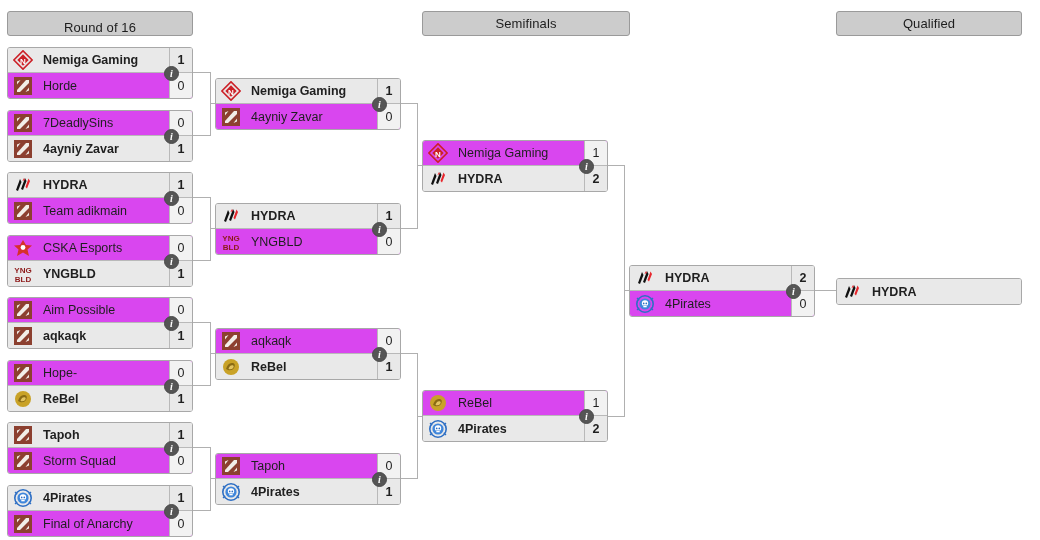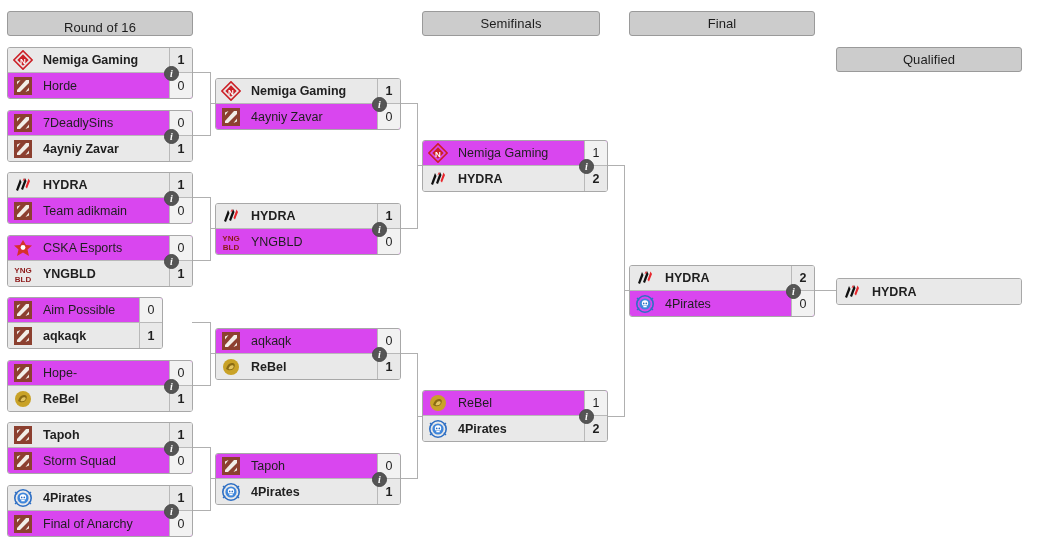--- a/index.html
+++ b/index.html
@@ -102,27 +102,24 @@
   .lnv{width:1px;}
 </style>
 </head>
 <body>
 
 <div class="bracket">
 
   <div class="round-header" style="left:7px;top:11px;width:186px;align-items:flex-end;">
     <span>Round of 16</span>
   </div>
-  <div class="round-header" style="left:422px;top:11px;width:178px;">
+  <div class="round-header" style="left:422px;top:11px;width:208px;">
     <span>Semifinals</span>
   </div>
-  <div class="round-header" style="left:629px;top:11px;width:186px;">
-    <span>Final</span>
-  </div>
-  <div class="round-header" style="left:836px;top:11px;width:186px;margin-top:36px;">
+  <div class="round-header" style="left:836px;top:11px;width:186px;">
     <span>Qualified</span>
   </div>
 
   <div class="ln lnh" style="left:192px;top:72px;width:18px;"></div>
   <div class="ln lnh" style="left:192px;top:135px;width:18px;"></div>
   <div class="ln lnv" style="left:210px;top:72px;height:64px;"></div>
   <div class="ln lnh" style="left:210px;top:103px;width:6px;"></div>
 
   <div class="ln lnh" style="left:192px;top:197px;width:18px;"></div>
   <div class="ln lnh" style="left:192px;top:260px;width:18px;"></div>
@@ -258,21 +255,21 @@
             <text x="13" y="10" font-size="9.5" font-weight="bold" fill="#8e1b1b" text-anchor="middle" font-family="Liberation Sans, sans-serif">YNG</text>
             <text x="13" y="20" font-size="9.5" font-weight="bold" fill="#8e1b1b" text-anchor="middle" font-family="Liberation Sans, sans-serif">BLD</text>
           </svg>
       </span>
       <span class="tname">YNGBLD</span>
       <span class="score">1</span>
     </div>
     <div class="infoicon" style="left:156px;top:18px;">i</div>
   </div>
 
-  <div class="match" style="left:7px;top:297px;width:156px;">
+  <div class="match" style="left:7px;top:297px;width:186px;">
     <div class="row top">
       <span class="logo">
         <svg width="20" height="20" viewBox="0 0 20 20">
             <rect x="1" y="1" width="18" height="18" fill="#8c4030"></rect>
             <path d="M4 14 L13 4 L16 4 L16 7 L7 16 L4 16 Z" fill="#f2eee8"></path>
             <path d="M4 5.5 L7.5 4 L4 8.5 Z" fill="#f2eee8"></path>
             <path d="M16 14.5 L12.5 16 L16 11.5 Z" fill="#f2eee8"></path>
           </svg>
       </span>
       <span class="tname">Aim Possible</span>

